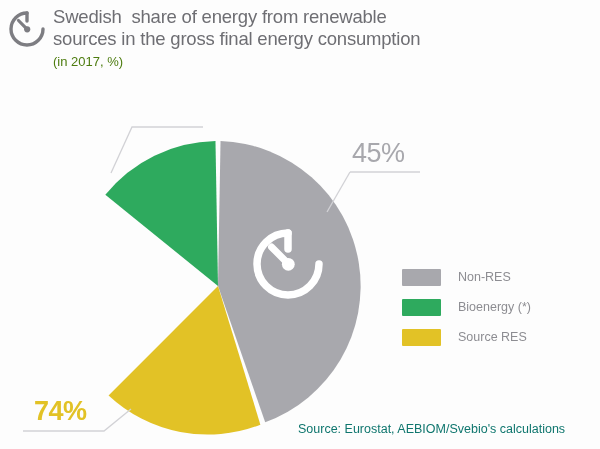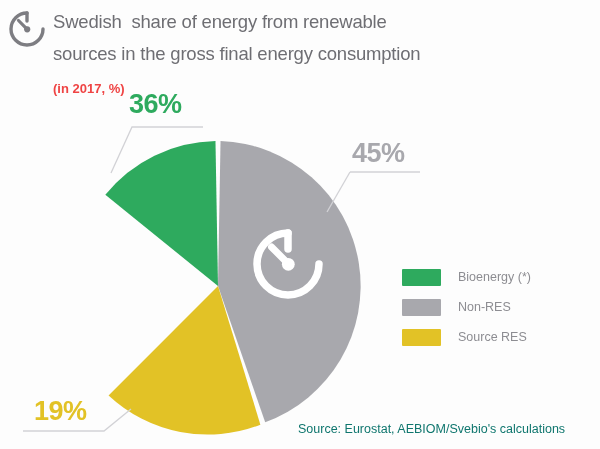--- a/index.html
+++ b/index.html
@@ -26,53 +26,53 @@
     height: 40px;
   }
   #title-block {
     position: absolute;
     left: 53px;
     top: 6px;
     width: 480px;
   }
   #chart-title {
     font-size: 18.5px;
-    line-height: 32px;
+    line-height: 22px;
     color: #6e6e73;
     letter-spacing: -0.2px;
     font-weight: 400;
     white-space: pre-wrap;
   }
   #chart-subtitle {
-    margin-top: 11px;
+    margin-top: 4px;
     font-size: 13px;
     line-height: 16px;
-    color: #ef4444;
-    font-weight: 700;
+    color: #4d7c0f;
+    font-weight: 400;
   }
 
   
   #pie-area {
     position: absolute;
     left: 0;
     top: 0;
     width: 600px;
     height: 449px;
   }
 
   
   .pct-label {
     position: absolute;
     font-size: 27px;
     font-weight: 700;
     letter-spacing: -0.5px;
     white-space: nowrap;
   }
   #pct-bioenergy { left: 129px; top: 89px; color: #2eaa5e; }
-  #pct-nonres   { left: 352px; top: 138px; color: #a8a8ad; font-weight: 700; text-align: center; }
+  #pct-nonres   { left: 352px; top: 138px; color: #a8a8ad; font-weight: 400; text-align: center; }
   #pct-otherres { left: 34px;  top: 396px; color: #e2c226; }
 
   
   #legend {
     position: absolute;
     left: 402px;
     top: 262px;
     width: 190px;
   }
   .legend-row {
@@ -145,32 +145,31 @@
       <path d="M271.5 247 L286.5 262" fill="none" stroke="#ffffff" stroke-width="7" stroke-linecap="round"></path>
       <circle cx="288.3" cy="264.3" r="6.4" fill="#ffffff"></circle>
     </g>
 
     <polyline points="203,127 132,127 111,173" fill="none" stroke="#d2d2d6" stroke-width="1.3"></polyline>
     <polyline points="350,172 420,172" fill="none" stroke="#d2d2d6" stroke-width="1.3"></polyline>
     <polyline points="350,172 327,212" fill="none" stroke="#d2d2d6" stroke-width="1.3"></polyline>
     <polyline points="23,431 104,431 131,409" fill="none" stroke="#d2d2d6" stroke-width="1.3"></polyline>
   </svg>
 
-  <div class="pct-label" id="pct-bioenergy">36%</div>
   <div class="pct-label" id="pct-nonres">45%</div>
-  <div class="pct-label" id="pct-otherres">19%</div>
+  <div class="pct-label" id="pct-otherres">74%</div>
 
   <div id="legend">
     <div class="legend-row">
+      <span class="legend-swatch" style="background:#a8a8ad"></span>
+      <span class="legend-label">Non-RES</span>
+    </div>
+    <div class="legend-row">
       <span class="legend-swatch" style="background:#2eaa5e"></span>
       <span class="legend-label">Bioenergy (*)</span>
-    </div>
-    <div class="legend-row">
-      <span class="legend-swatch" style="background:#a8a8ad"></span>
-      <span class="legend-label">Non-RES</span>
     </div>
     <div class="legend-row">
       <span class="legend-swatch" style="background:#e2c226"></span>
       <span class="legend-label">Source RES</span>
     </div>
   </div>
 
 
   <div id="source-note">Source: Eurostat, AEBIOM/Svebio's calculations</div>
 

